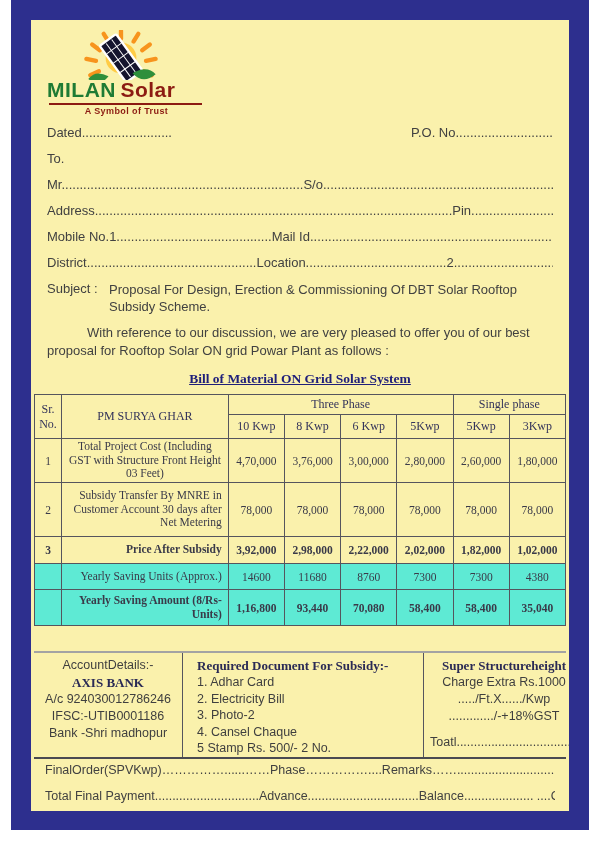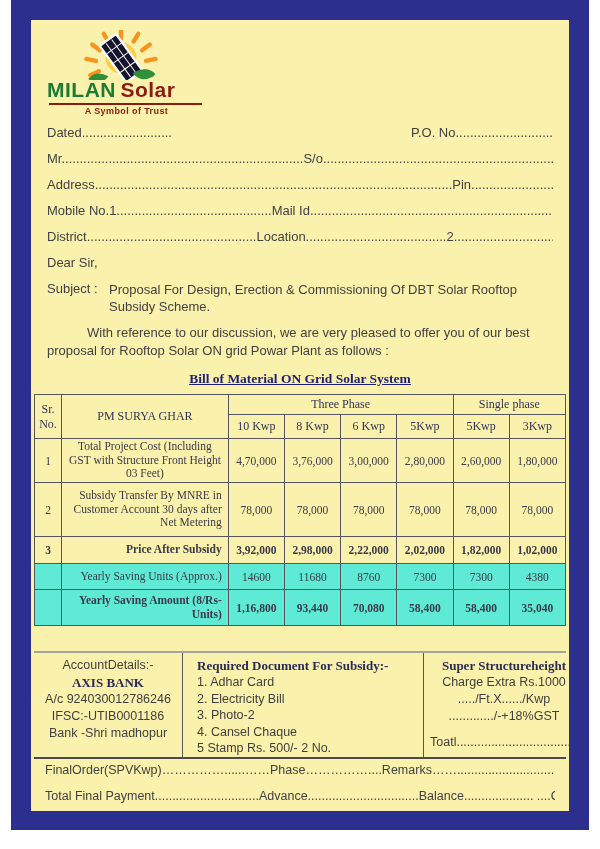--- a/index.html
+++ b/index.html
@@ -161,25 +161,25 @@
       </div>
       <div class="brand-rule"></div>
       <div class="tagline">A Symbol of Trust</div>
     </header>
 
     <section class="letter">
       <div class="line split">
         <span>Dated.........................</span>
         <span>P.O. No...........................</span>
       </div>
+      <div class="line">To.</div>
       <div class="line">Mr...................................................................S/o.......................................................................</div>
       <div class="line">Address...................................................................................................Pin.........................................</div>
       <div class="line">Mobile No.1...........................................Mail Id.................................................................................</div>
       <div class="line">District...............................................Location.......................................2.........................................</div>
-      <div class="line">Dear Sir,</div>
       <div class="subject-row">
         <span class="subject-label">Subject :</span>
         <span class="subject-text">Proposal For Design, Erection &amp; Commissioning Of DBT Solar Rooftop Subsidy Scheme.</span>
       </div>
       <p class="body-par">With reference to our discussion, we are very pleased to offer you of our best proposal for Rooftop Solar ON grid Powar Plant as follows :</p>
     </section>
 
     <section class="bom">
       <div class="bom-title">Bill of Material ON Grid Solar System</div>
       <table class="bom-table">

